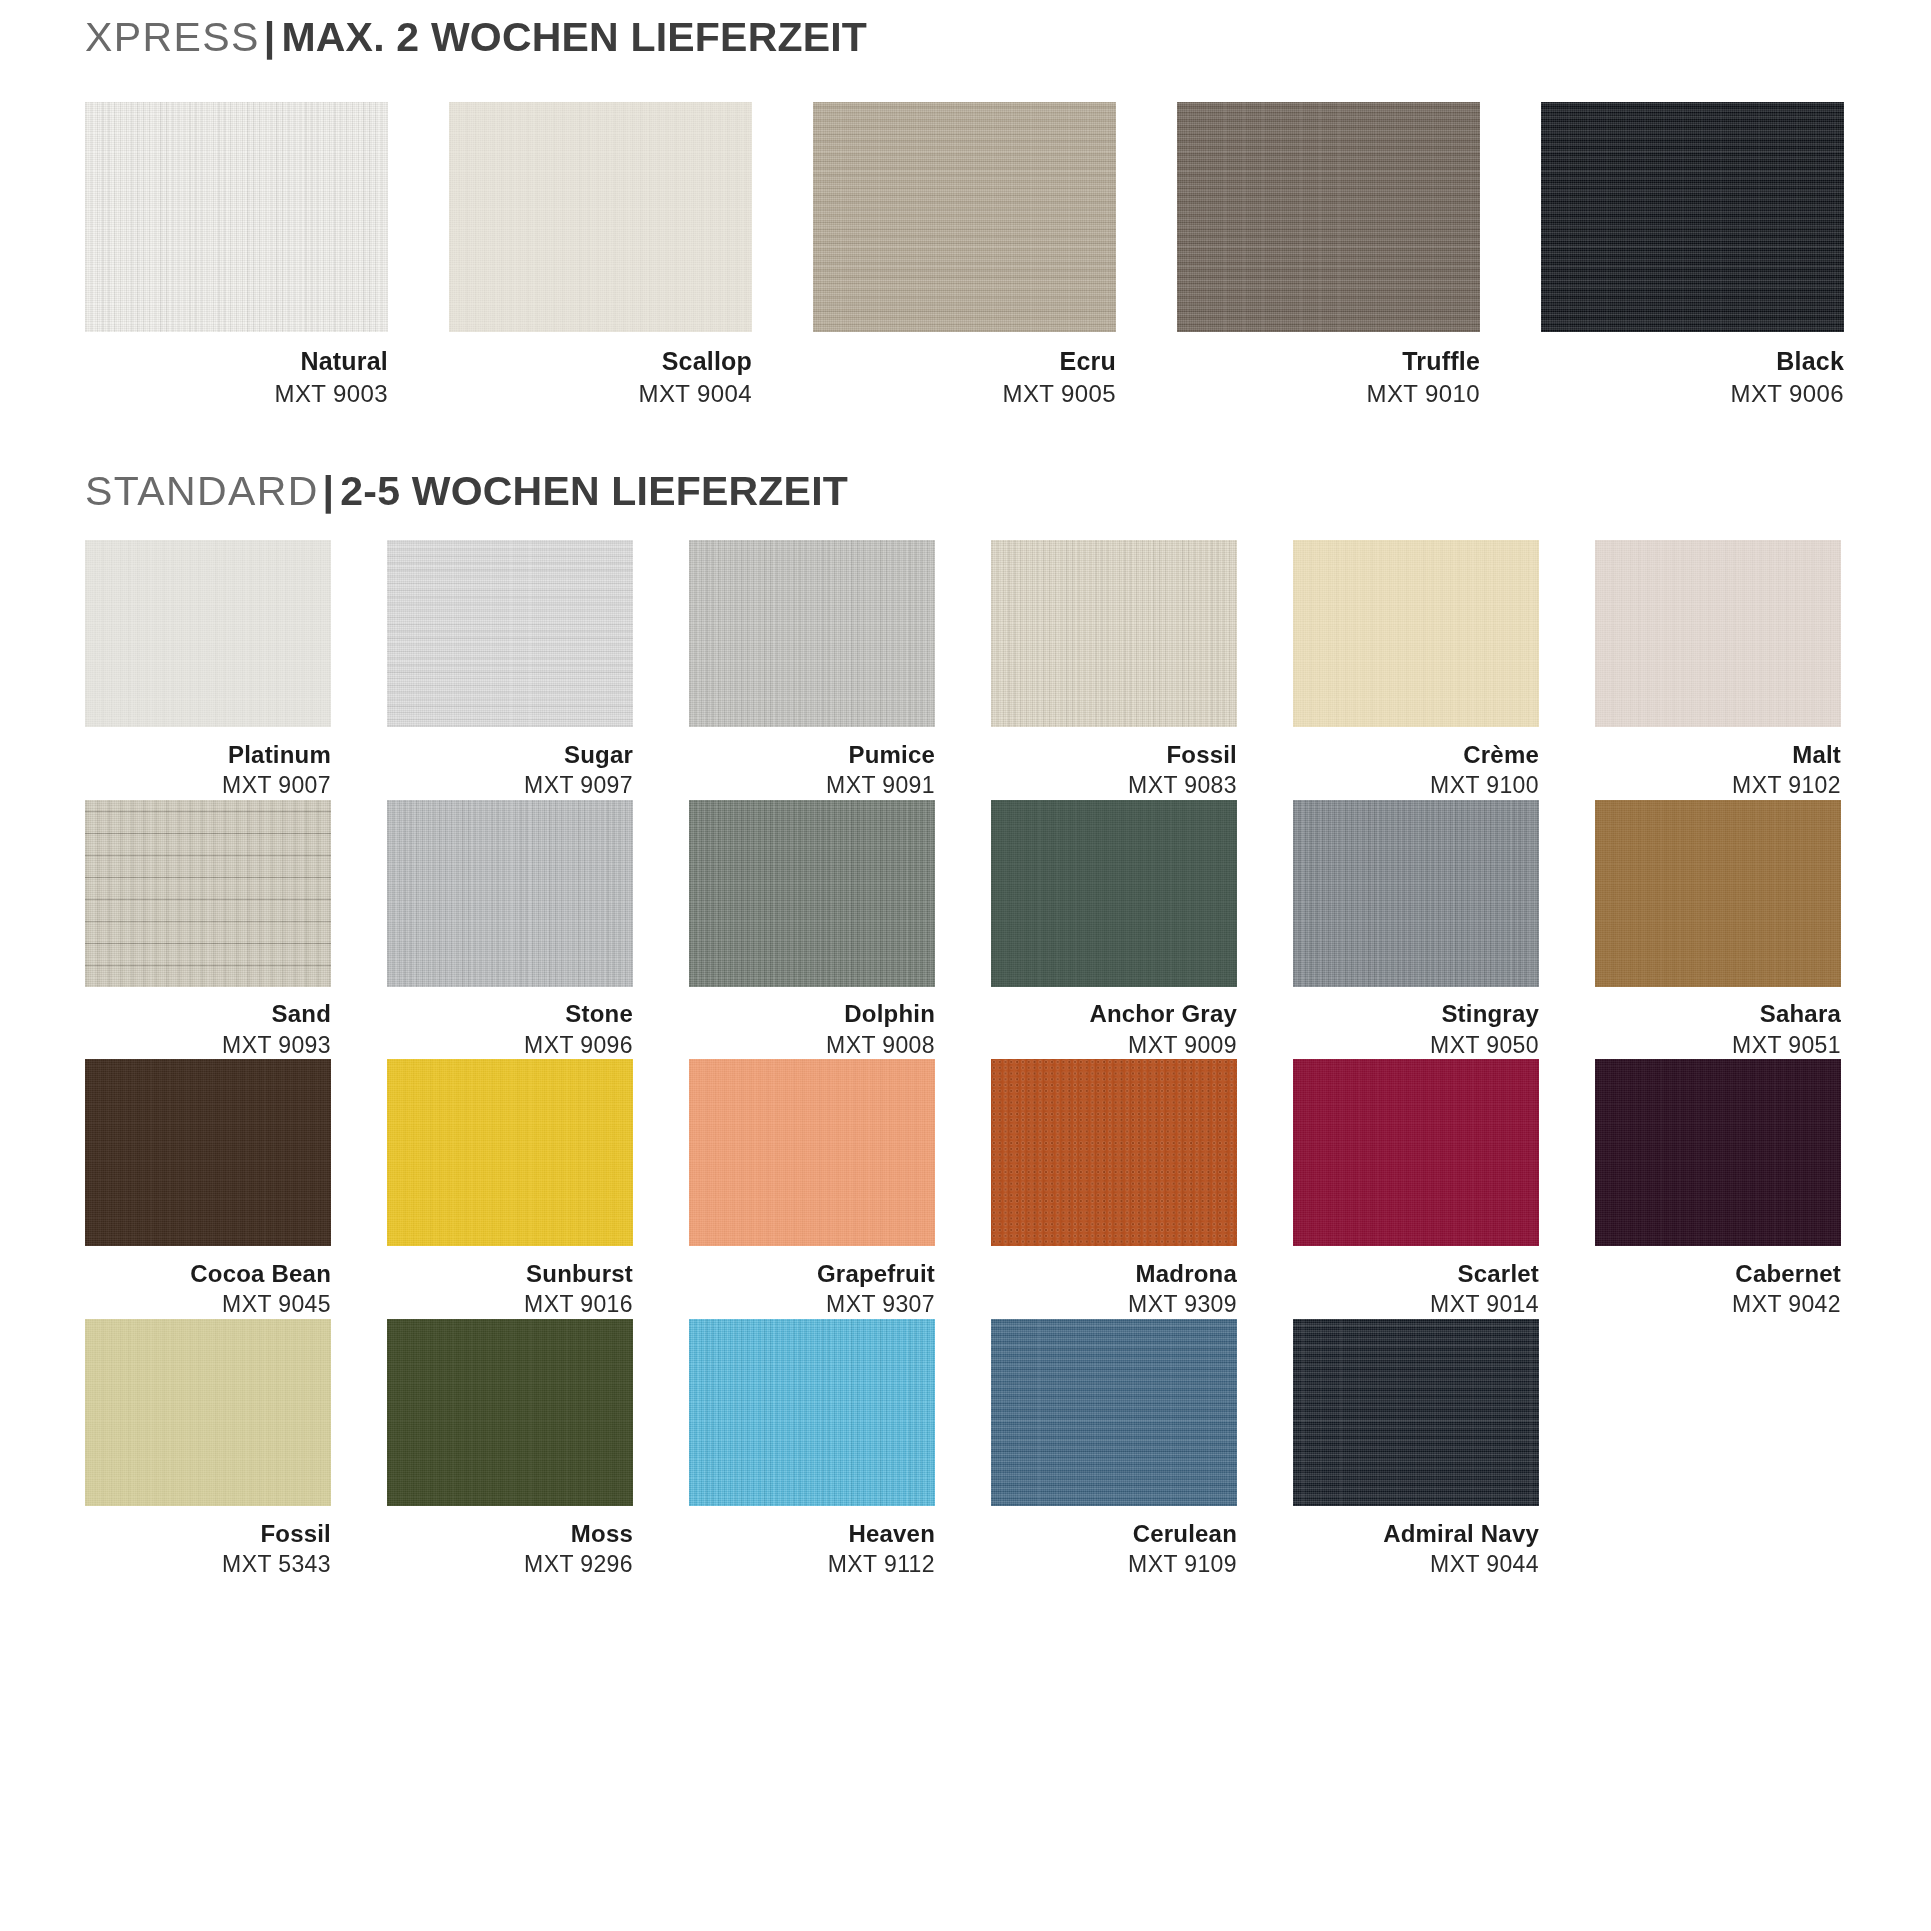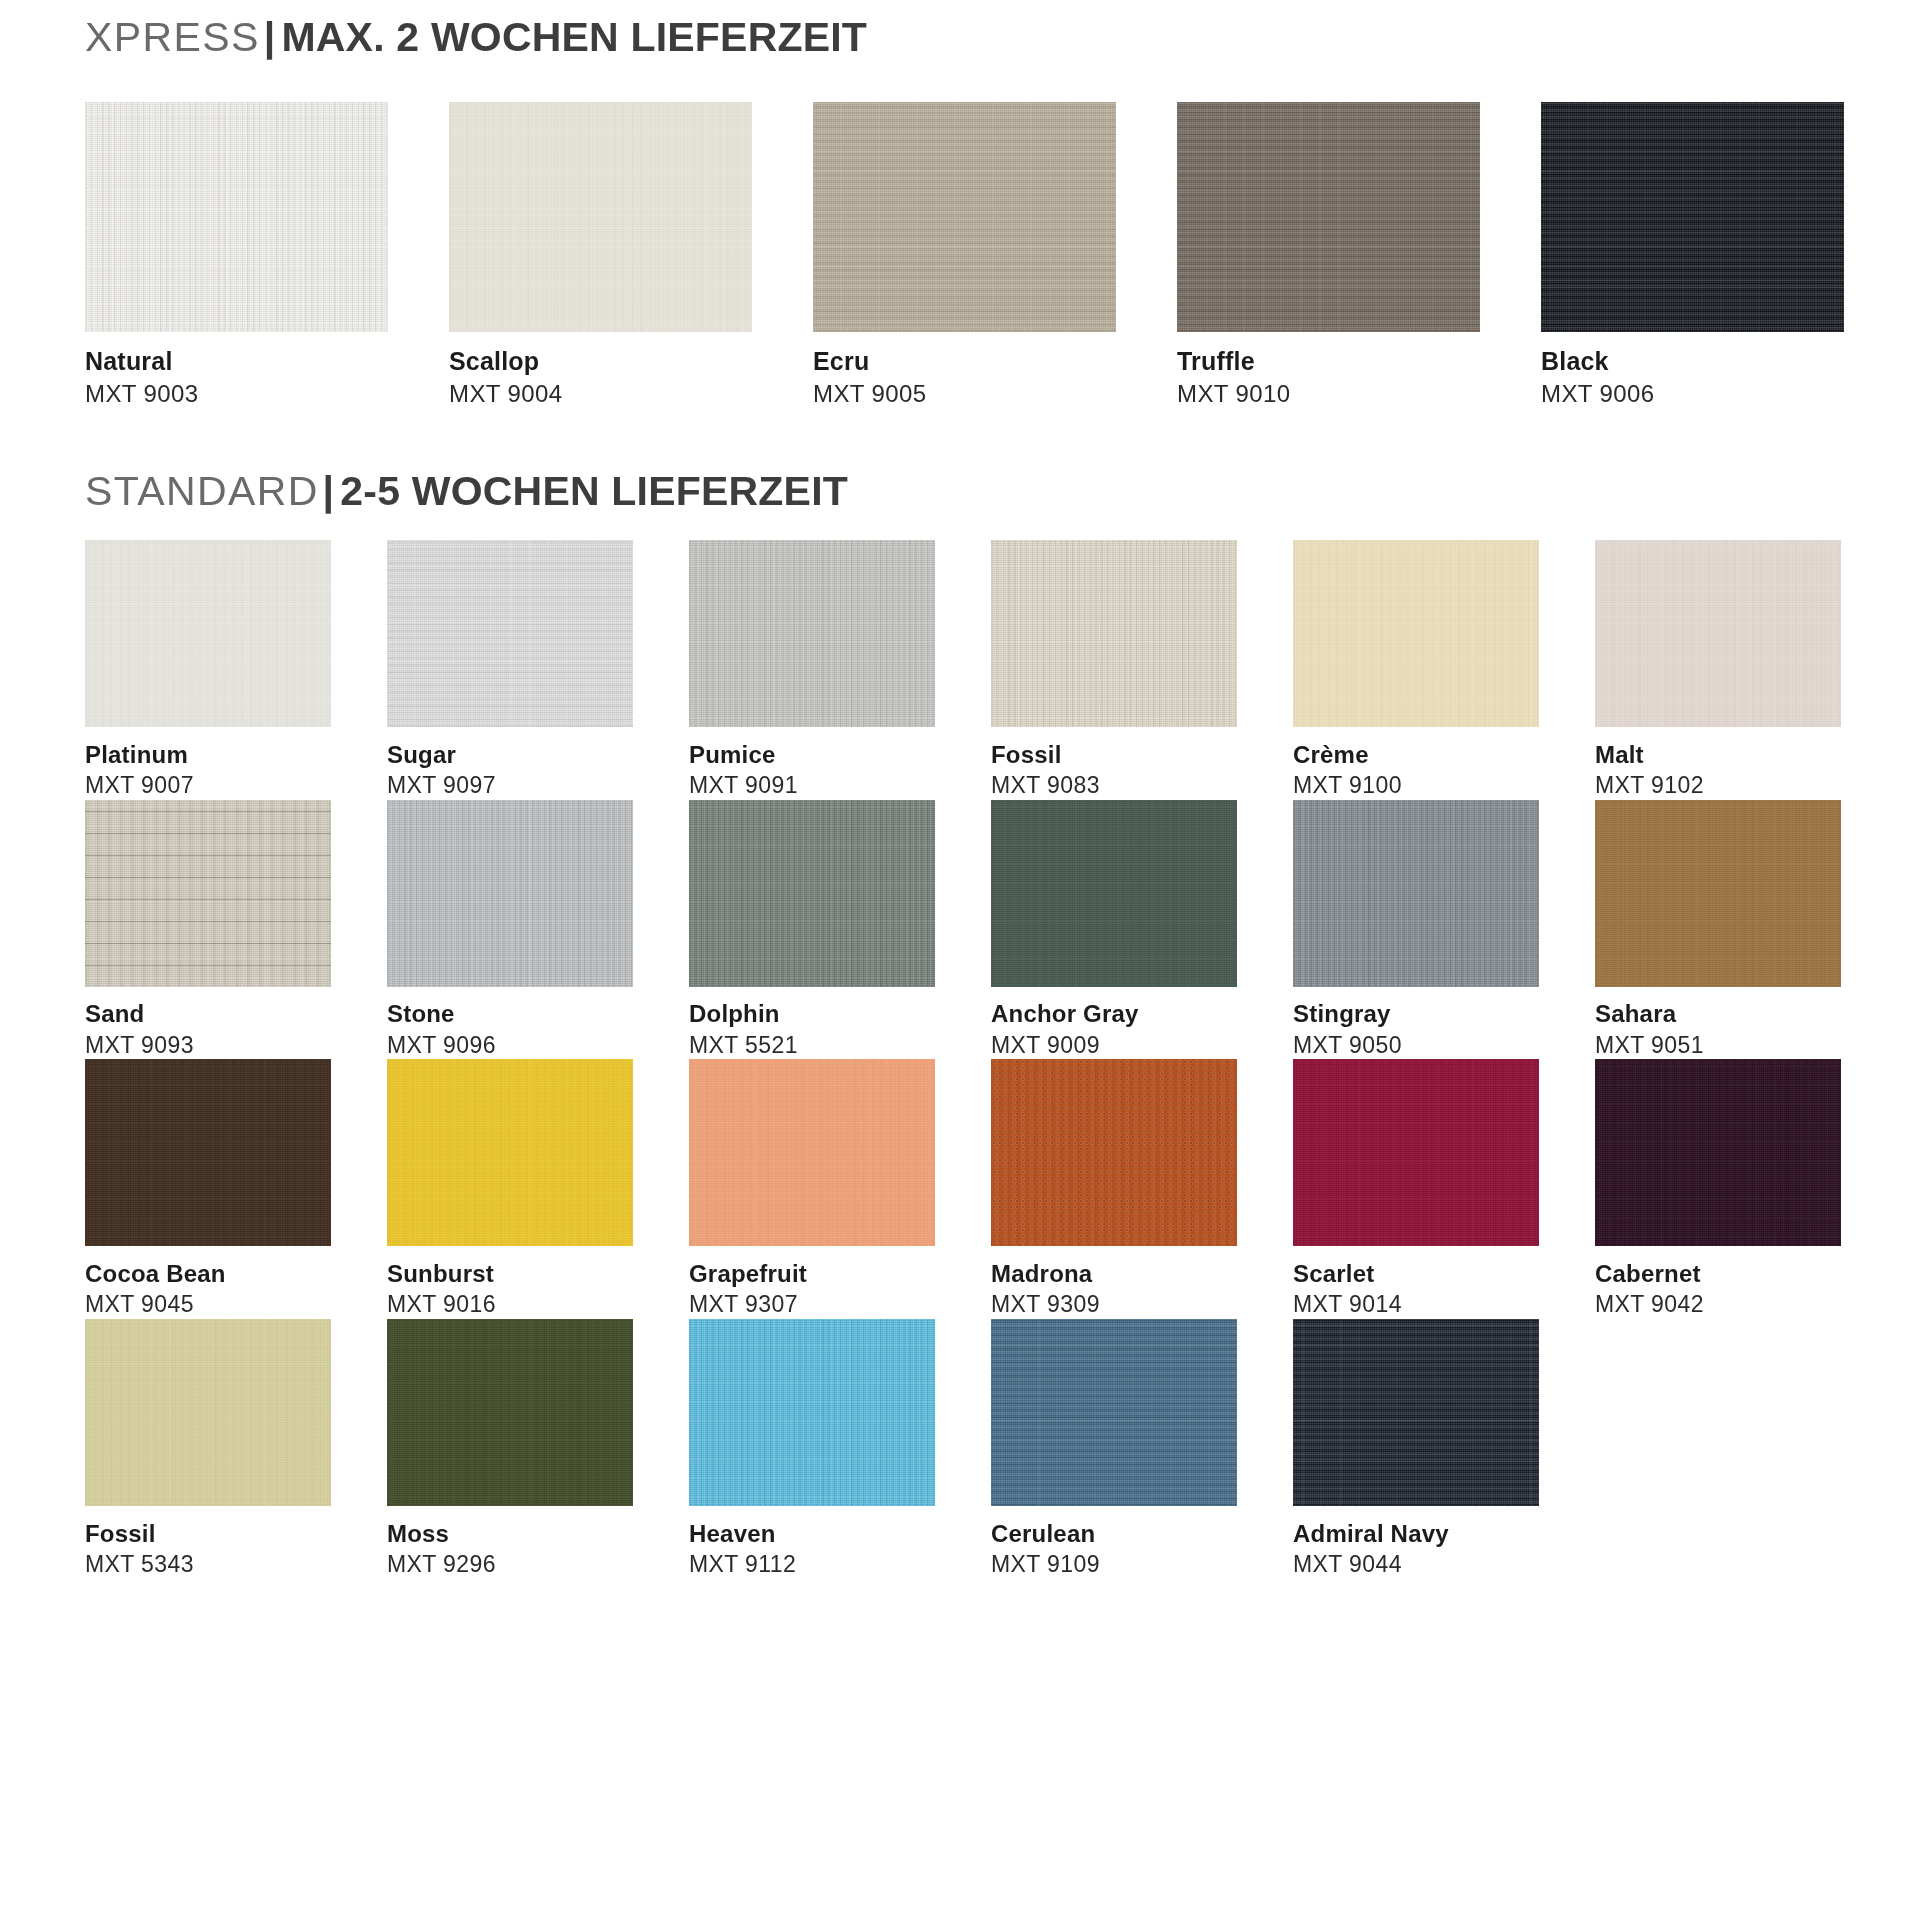--- a/index.html
+++ b/index.html
@@ -115,21 +115,21 @@
   }
   .chip.tex-horiz::after {
     background-image:
       repeating-linear-gradient(0deg, rgba(0,0,0,0.06) 0px, rgba(0,0,0,0.0) 1.9px, rgba(255,255,255,0.10) 3.9px, rgba(0,0,0,0.0) 6.8px);
   }
   .chip.tex-flat::before { opacity: 0.45; }
   .chip.tex-flat::after  { opacity: 0.35; }
 
   
   .caption {
-    text-align: left;
+    text-align: right;
     padding-top: 13.5px;
   }
   .caption .name {
     font-size: 24px;
     font-weight: 600;
     color: #1c1c1c;
     line-height: 1.15;
     letter-spacing: 0.2px;
   }
   .caption .code {
@@ -249,21 +249,21 @@
         <div class="chip tex-vert" style="background-color: rgb(185, 188, 190);"></div>
         <div class="caption">
           <div class="name">Stone</div>
           <div class="code">MXT 9096</div>
         </div>
       </div>
       <div class="swatch-cell">
         <div class="chip tex-vert" style="background-color: rgb(113, 122, 114);"></div>
         <div class="caption">
           <div class="name">Dolphin</div>
-          <div class="code">MXT 5521</div>
+          <div class="code">MXT 9008</div>
         </div>
       </div>
       <div class="swatch-cell">
         <div class="chip tex-flat" style="background-color: rgb(68, 87, 77);"></div>
         <div class="caption">
           <div class="name">Anchor Gray</div>
           <div class="code">MXT 9009</div>
         </div>
       </div>
       <div class="swatch-cell">

